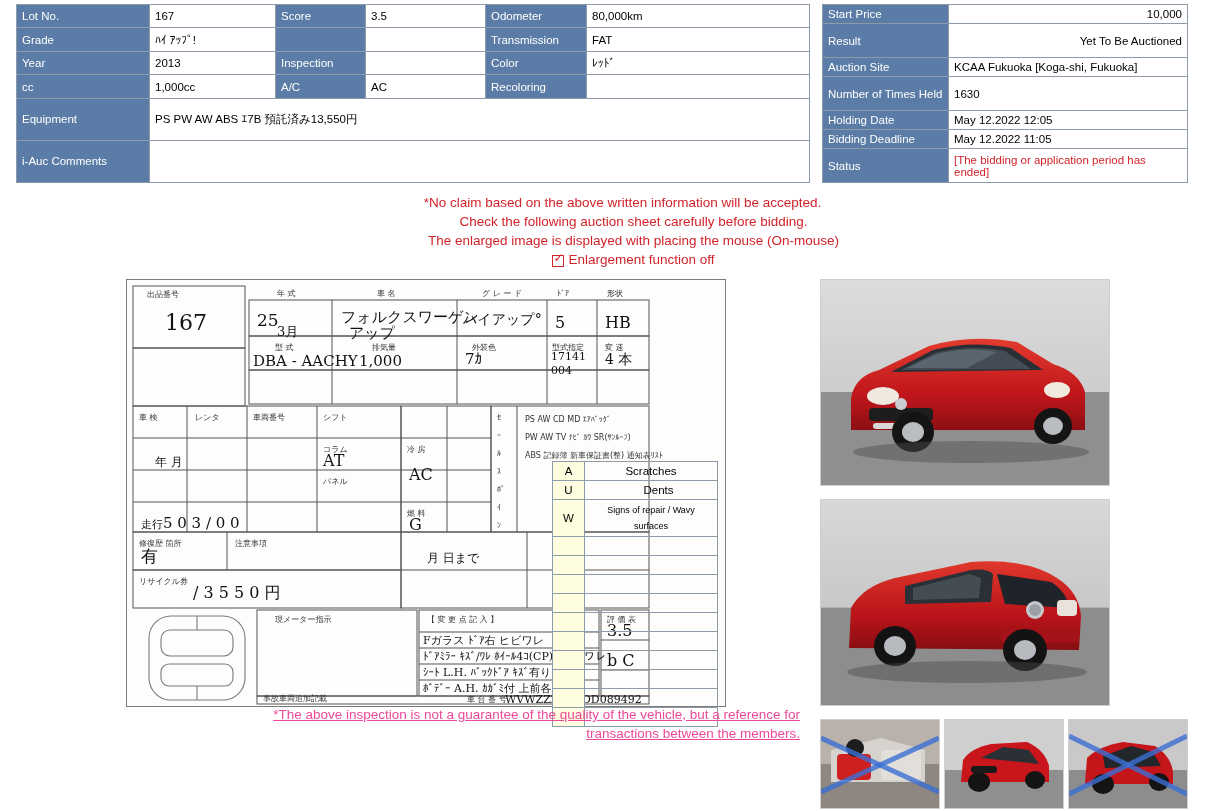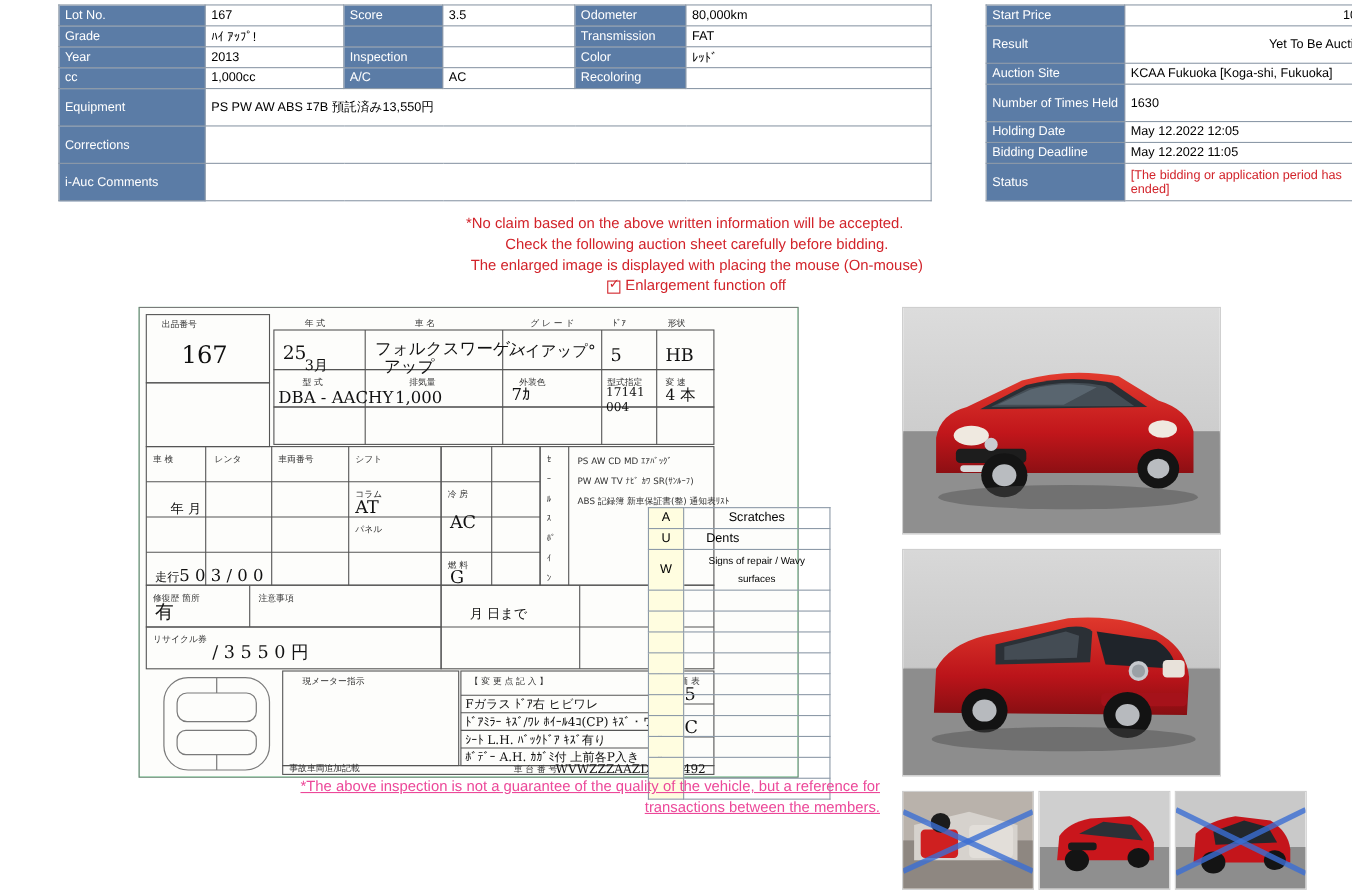--- a/index.html
+++ b/index.html
@@ -9,21 +9,21 @@
     background: #ffffff;
     font-family: "Liberation Sans", sans-serif;
     font-size: 11px;
     color: #000;
     overflow: hidden;
   }
   .page { position: relative; width: 1229px; height: 811px; }
 
   
   .top-area { display: flex; gap: 12px; padding: 4px 8px 0 16px; }
-  table { border-collapse: collapse; margin-left: 37px; }
+  table { border-collapse: collapse; }
   td { border: 1px solid #8d9aa8; padding: 2px 5px; font-size: 11.5px; vertical-align: middle; height: 19px; }
   .lbl { background: #5b7ca6; color: #ffffff; font-weight: normal; white-space: nowrap; }
   .val { background: #ffffff; }
 
   
   .left-table { width: 793px; table-layout: fixed; }
   .left-table .c1 { width: 133px; }
   .left-table .c2 { width: 126px; }
   .left-table .c3 { width: 90px; }
   .left-table .c4 { width: 120px; }
@@ -123,24 +123,20 @@
         <td class="lbl">cc</td>
         <td class="val">1,000cc</td>
         <td class="lbl">A/C</td>
         <td class="val">AC</td>
         <td class="lbl">Recoloring</td>
         <td class="val"></td>
       </tr>
       <tr>
         <td class="lbl tall2">Equipment</td>
         <td class="val" colspan="5">PS PW AW ABS ｴ7B 預託済み13,550円</td>
-      </tr>
-      <tr>
-        <td class="lbl tall2">Corrections</td>
-        <td class="val" colspan="5"></td>
       </tr>
       <tr>
         <td class="lbl tall2">i-Auc Comments</td>
         <td class="val" colspan="5"></td>
       </tr>
     </tbody>
       </table>
 
     <table class="right-table">
       <tbody>
@@ -323,21 +319,21 @@
 
     <div style="position:absolute; left:552px; top:182px; width:166px;">
       <table style="width:166px; table-layout:fixed;">
         <tbody>
             <tr>
           <td style="width:32px; background:#fffde0; text-align:center;">A</td>
           <td style="text-align:center;">Scratches</td>
         </tr>
         <tr>
           <td style="background:#fffde0; text-align:center;">U</td>
-          <td style="text-align:left;padding-left:20px;">Dents</td>
+          <td style="text-align:center;padding-left:20px;">Dents</td>
         </tr>
         <tr>
           <td style="background:#fffde0; text-align:center;">W</td>
           <td style="text-align:center; font-size:9px; line-height:16px;">Signs of repair / Wavy surfaces</td>
         </tr>
         <tr>
               <td style="background:#fffde0;height:17px"></td>
               <td></td>
             </tr>
         <tr>

